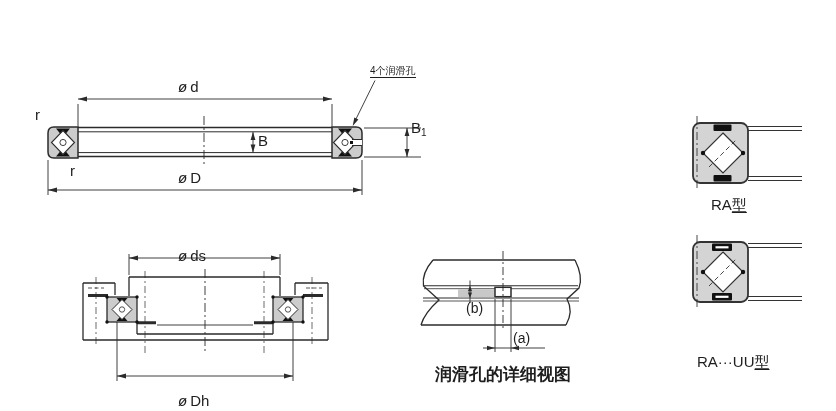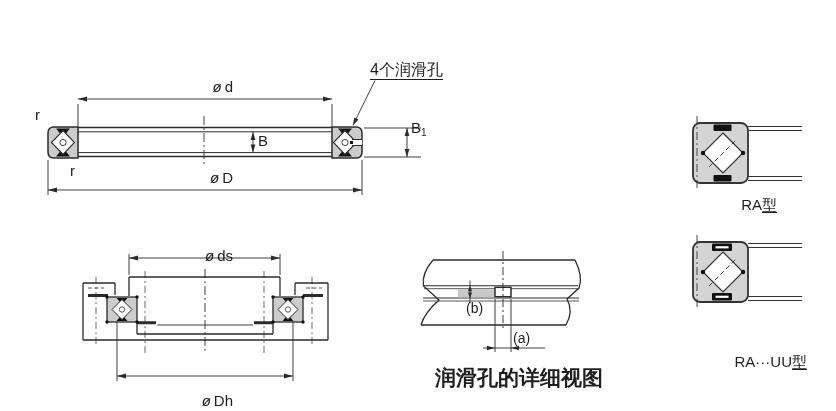--- a/index.html
+++ b/index.html
@@ -5,27 +5,27 @@
   html,body{margin:0;padding:0;background:#fff;}
   .canvas{
     position:relative;width:836px;height:411px;background:#fff;
     font-family:"Liberation Sans", sans-serif;overflow:hidden;
   }
   .art{position:absolute;left:0;top:0;}
   .lbl{
     position:absolute;color:#1e1e1e;font-size:15px;line-height:1.1;
     white-space:nowrap;
   }
-  .cjk{font-size:16px;}
-  .center{text-align:right;}
+  .cjk{font-size:10px;}
+  .center{text-align:left;}
   .phi{font-style:italic;margin-right:3px;}
   .sub{font-size:10px;position:relative;top:3px;}
   .uline{border-bottom:1.5px solid #1e1e1e;padding-bottom:1px;}
   .suffix-link{text-decoration:underline;text-underline-offset:2px;}
-  .caption{font-weight:bold;font-size:21px;}
+  .caption{font-weight:bold;font-size:17px;}
 </style>
 </head>
 <body>
 
 <div class="canvas">
 
   <svg class="art" width="836" height="411" viewBox="0 0 836 411">
 
     <g stroke="#2b2b2b" fill="none" stroke-width="1.3">
 

